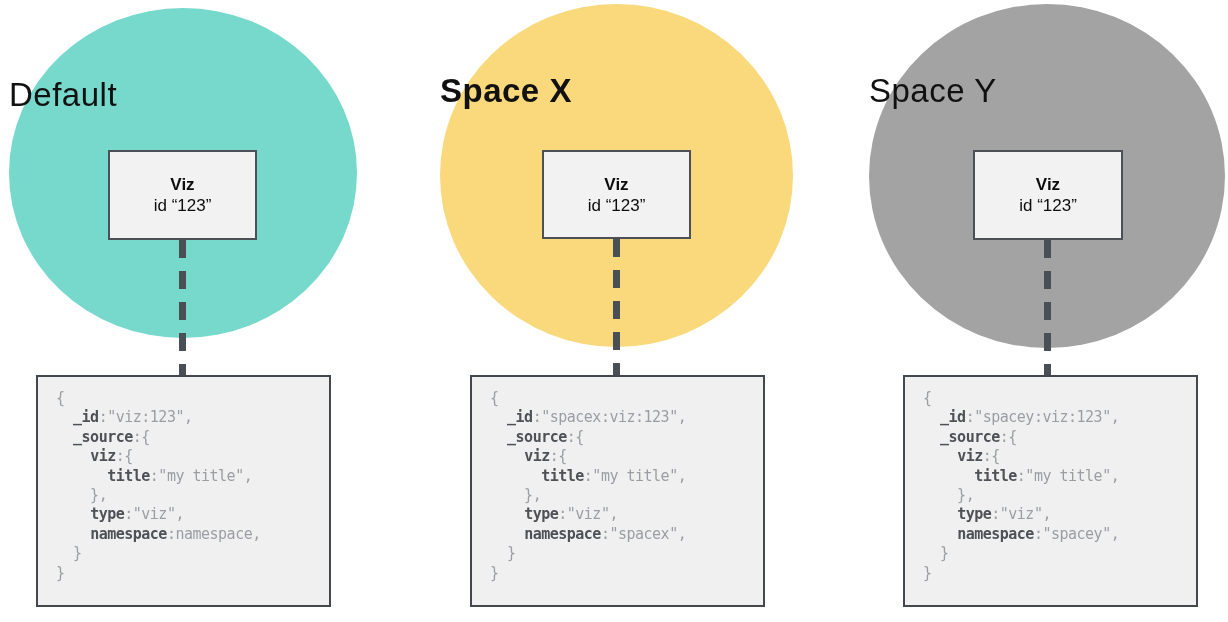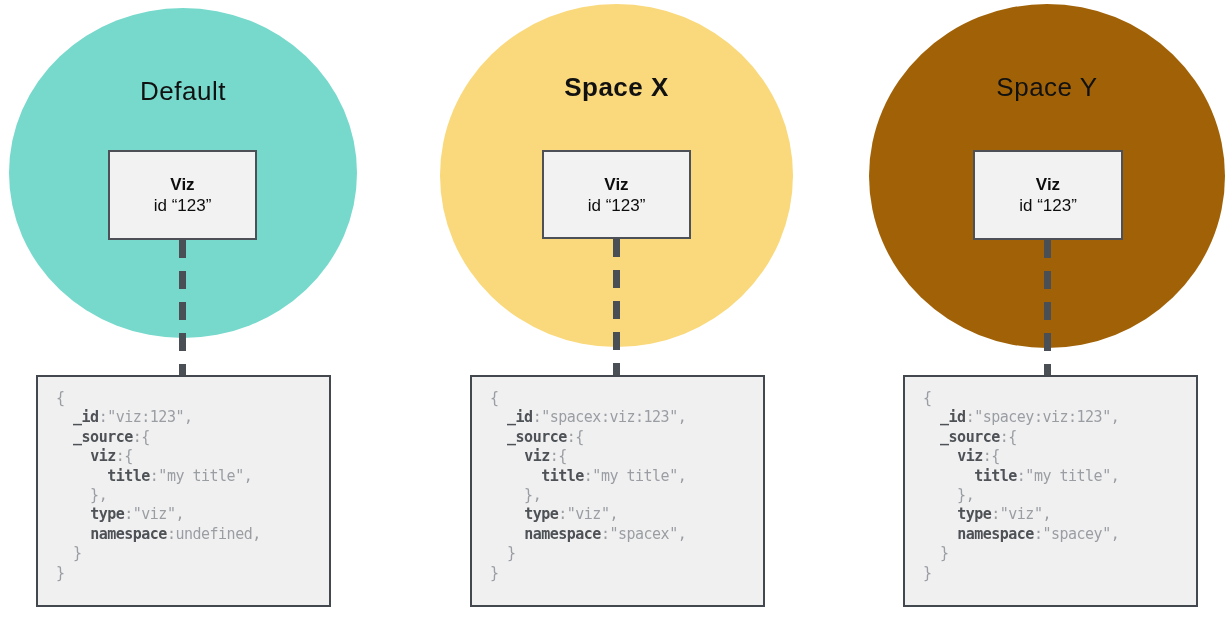--- a/index.html
+++ b/index.html
@@ -10,22 +10,21 @@
     font-family:"Liberation Sans", sans-serif;
     overflow:hidden;
   }
   .circle{
     position:absolute;
     border-radius:50%;
   }
   .circle-title{
     position:absolute;
     top:68px;left:0;right:0;
-    text-align:center;
-    font-size:26px;
+    font-size:33px;
     color:#111111;
     letter-spacing:0.5px;
   }
   .viz-box{
     position:absolute;
     background:#f2f2f3;
     border:2px solid #4d5157;
     display:flex;
     flex-direction:column;
     align-items:center;
@@ -93,21 +92,21 @@
     </div>
     <div class="connector g0" style="background: repeating-linear-gradient(rgb(74, 79, 85) 0px, rgb(74, 79, 85) 18px, transparent 18px, transparent 31px);"></div>
     <div class="code-box g0">
         <div class="code-line"><span class="tok-plain" style="color: rgb(154, 158, 163);">{</span></div>
         <div class="code-line"><span class="tok-plain" style="color: rgb(154, 158, 163);">  </span><span class="tok-key" style="color: rgb(78, 82, 86);">_id</span><span class="tok-plain" style="color: rgb(154, 158, 163);">:"viz:123",</span></div>
         <div class="code-line"><span class="tok-plain" style="color: rgb(154, 158, 163);">  </span><span class="tok-key" style="color: rgb(78, 82, 86);">_source</span><span class="tok-plain" style="color: rgb(154, 158, 163);">:{</span></div>
         <div class="code-line"><span class="tok-plain" style="color: rgb(154, 158, 163);">    </span><span class="tok-key" style="color: rgb(78, 82, 86);">viz</span><span class="tok-plain" style="color: rgb(154, 158, 163);">:{</span></div>
         <div class="code-line"><span class="tok-plain" style="color: rgb(154, 158, 163);">      </span><span class="tok-key" style="color: rgb(78, 82, 86);">title</span><span class="tok-plain" style="color: rgb(154, 158, 163);">:"my title",</span></div>
         <div class="code-line"><span class="tok-plain" style="color: rgb(154, 158, 163);">    },</span></div>
         <div class="code-line"><span class="tok-plain" style="color: rgb(154, 158, 163);">    </span><span class="tok-key" style="color: rgb(78, 82, 86);">type</span><span class="tok-plain" style="color: rgb(154, 158, 163);">:"viz",</span></div>
-        <div class="code-line"><span class="tok-plain" style="color: rgb(154, 158, 163);">    </span><span class="tok-key" style="color: rgb(78, 82, 86);">namespace</span><span class="tok-plain" style="color: rgb(154, 158, 163);">:undefined,</span></div>
+        <div class="code-line"><span class="tok-plain" style="color: rgb(154, 158, 163);">    </span><span class="tok-key" style="color: rgb(78, 82, 86);">namespace</span><span class="tok-plain" style="color: rgb(154, 158, 163);">:namespace,</span></div>
         <div class="code-line"><span class="tok-plain" style="color: rgb(154, 158, 163);">  }</span></div>
         <div class="code-line"><span class="tok-plain" style="color: rgb(154, 158, 163);">}</span></div>
       </div>
   </section>
 
   <section>
     <div class="circle g1" style="background: rgb(250, 217, 124);">
       <div class="circle-title">Space X</div>
     </div>
     <div class="viz-box g1">
@@ -123,21 +122,21 @@
         <div class="code-line"><span class="tok-plain" style="color: rgb(154, 158, 163);">      </span><span class="tok-key" style="color: rgb(78, 82, 86);">title</span><span class="tok-plain" style="color: rgb(154, 158, 163);">:"my title",</span></div>
         <div class="code-line"><span class="tok-plain" style="color: rgb(154, 158, 163);">    },</span></div>
         <div class="code-line"><span class="tok-plain" style="color: rgb(154, 158, 163);">    </span><span class="tok-key" style="color: rgb(78, 82, 86);">type</span><span class="tok-plain" style="color: rgb(154, 158, 163);">:"viz",</span></div>
         <div class="code-line"><span class="tok-plain" style="color: rgb(154, 158, 163);">    </span><span class="tok-key" style="color: rgb(78, 82, 86);">namespace</span><span class="tok-plain" style="color: rgb(154, 158, 163);">:"spacex",</span></div>
         <div class="code-line"><span class="tok-plain" style="color: rgb(154, 158, 163);">  }</span></div>
         <div class="code-line"><span class="tok-plain" style="color: rgb(154, 158, 163);">}</span></div>
       </div>
   </section>
 
   <section>
-    <div class="circle g2" style="background: #a16207;">
+    <div class="circle g2" style="background: #a3a3a3;">
       <div class="circle-title">Space Y</div>
     </div>
     <div class="viz-box g2">
       <div class="viz-title">Viz</div>
       <div class="viz-sub">id “123”</div>
     </div>
     <div class="connector g2" style="background: repeating-linear-gradient(rgb(74, 79, 85) 0px, rgb(74, 79, 85) 18px, transparent 18px, transparent 31px);"></div>
     <div class="code-box g2">
         <div class="code-line"><span class="tok-plain" style="color: rgb(154, 158, 163);">{</span></div>
         <div class="code-line"><span class="tok-plain" style="color: rgb(154, 158, 163);">  </span><span class="tok-key" style="color: rgb(78, 82, 86);">_id</span><span class="tok-plain" style="color: rgb(154, 158, 163);">:"spacey:viz:123",</span></div>

